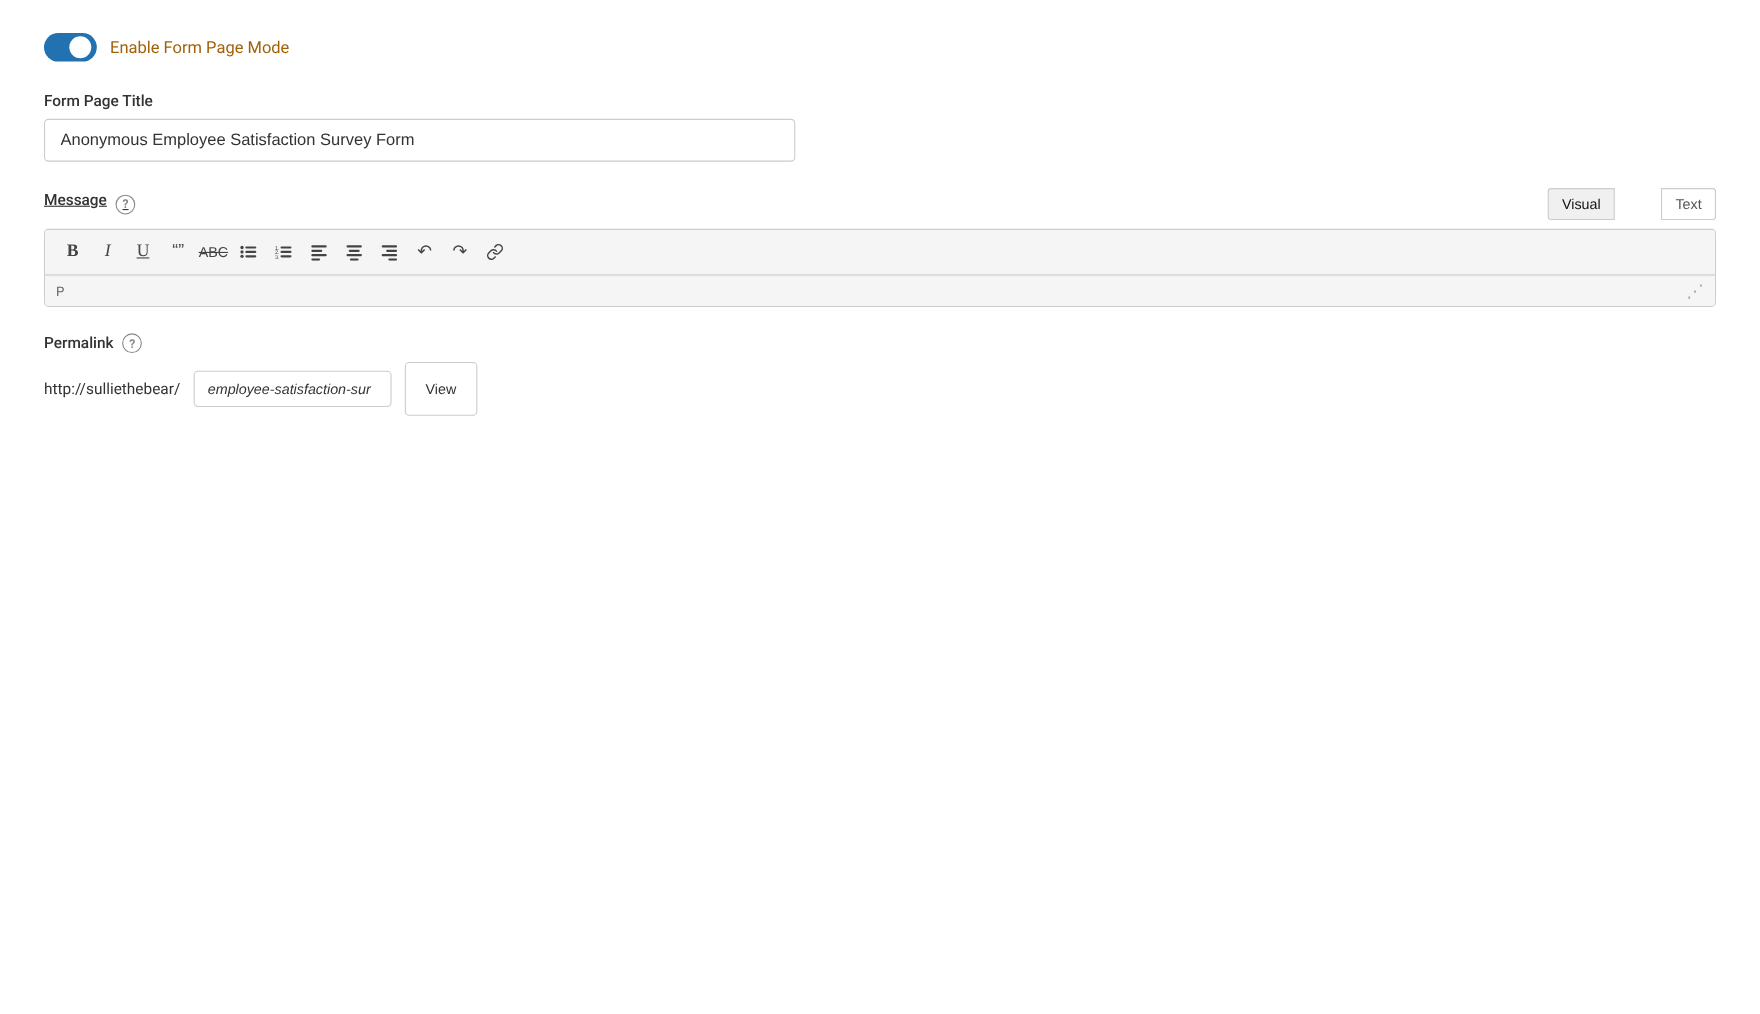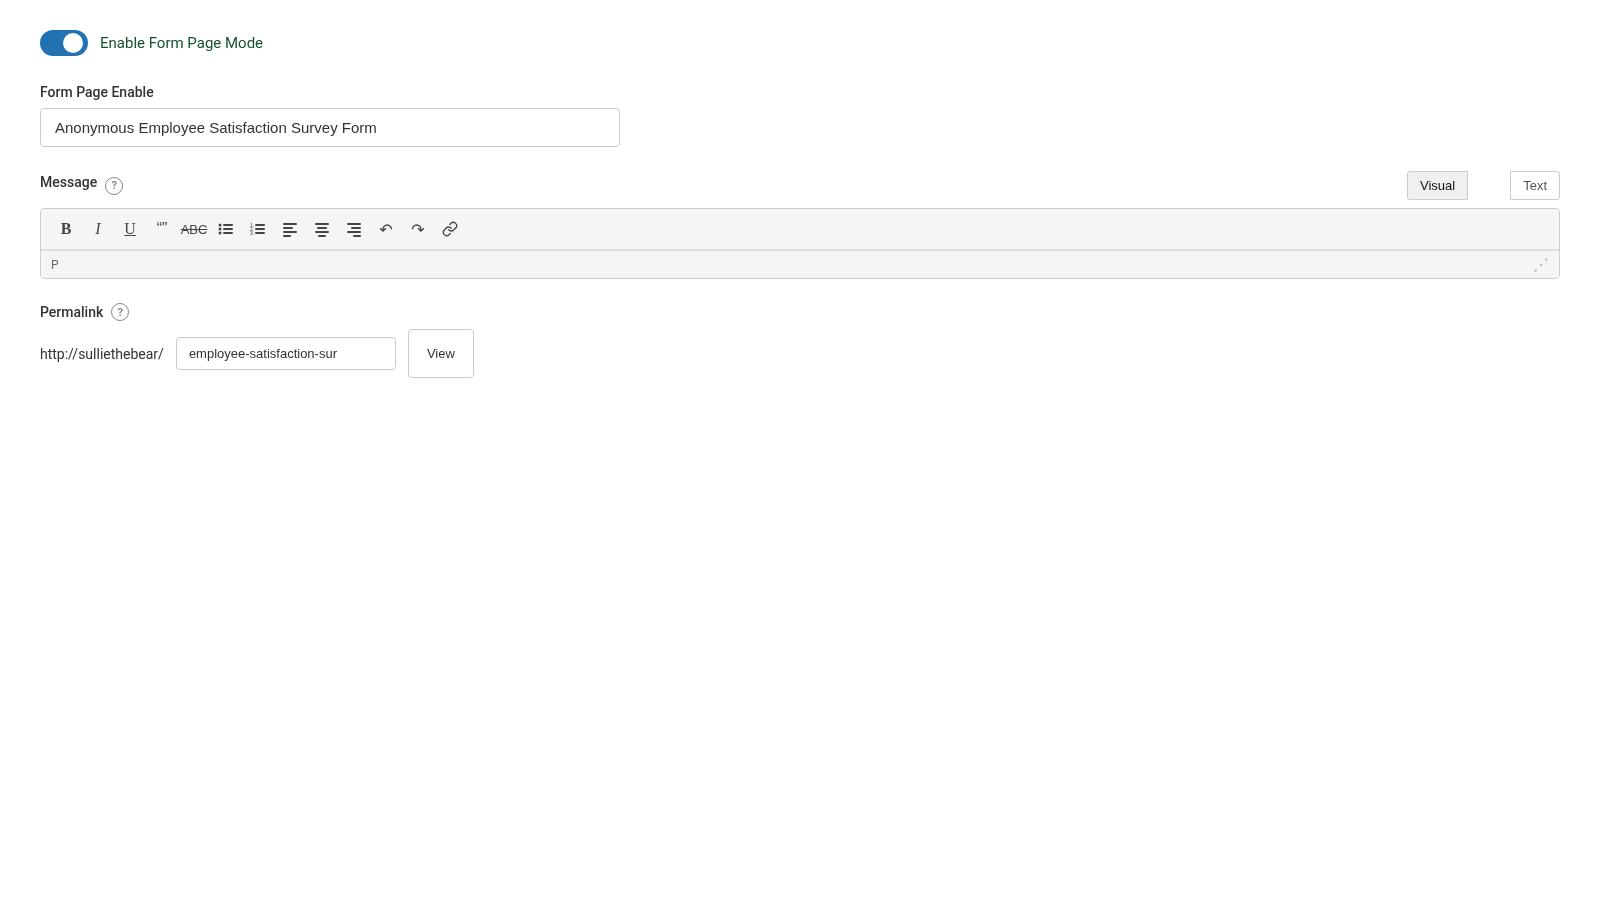--- a/index.html
+++ b/index.html
@@ -52,21 +52,21 @@
       width: 20px;
       left: 23px;
       bottom: 3px;
       background: white;
       border-radius: 50%;
       transition: left 0.2s;
     }
 
     .toggle-label {
       font-size: 15px;
-      color: #14532d;
+      color: #a16207;
     }
 
     .form-group {
       margin-bottom: 24px;
     }
 
     .field-label {
       display: flex;
       align-items: center;
       gap: 8px;
@@ -84,21 +84,21 @@
       height: 18px;
       border: 1.5px solid #888;
       border-radius: 50%;
       font-size: 11px;
       color: #888;
       cursor: pointer;
       font-weight: bold;
     }
 
     .text-input {
-      width: 580px;
+      width: 683px;
       padding: 10px 14px;
       border: 1px solid #ccc;
       border-radius: 4px;
       font-size: 15px;
       color: #333;
       background: #fff;
       outline: none;
     }
 
     
@@ -106,20 +106,21 @@
       display: flex;
       align-items: center;
       justify-content: space-between;
       margin-bottom: 8px;
     }
 
     .message-label-group {
       display: flex;
       align-items: center;
       gap: 8px;
+      text-decoration: underline;
     }
 
     .view-tabs {
       display: flex;
       gap: 0;
     }
 
     .view-tab {
       padding: 6px 12px;
       border: 1px solid #ccc;
@@ -213,22 +214,23 @@
       font-size: 14px;
       color: #333;
     }
 
     .permalink-input {
       padding: 8px 12px;
       border: 1px solid #ccc;
       border-radius: 4px;
       font-size: 13px;
       color: #333;
-      width: 220px;
-      background: #fff;
+      width: 180px;
+      background: #fff;
+      font-style: italic;
     }
 
     .view-btn {
       padding: 16px 18px;
       border: 1px solid #ccc;
       border-radius: 4px;
       background: #fff;
       font-size: 13px;
       color: #333;
       cursor: pointer;
@@ -246,21 +248,21 @@
   <label class="toggle-switch">
     <input type="checkbox" checked="" style="">
     <span class="toggle-track"></span>
     <span class="toggle-thumb"></span>
   </label>
   <span class="toggle-label">Enable Form Page Mode</span>
 </div>
 
 <div class="form-group">
   <div class="field-label">
-    <span>Form Page Enable</span>
+    <span>Form Page Title</span>
   </div>
   <input class="text-input" type="text" value="Anonymous Employee Satisfaction Survey Form" style="">
 </div>
 
 <div class="form-group">
   <div class="message-header">
     <div class="message-label-group">
       <span class="field-label">Message</span>
       <span class="help-icon">?</span>
     </div>

